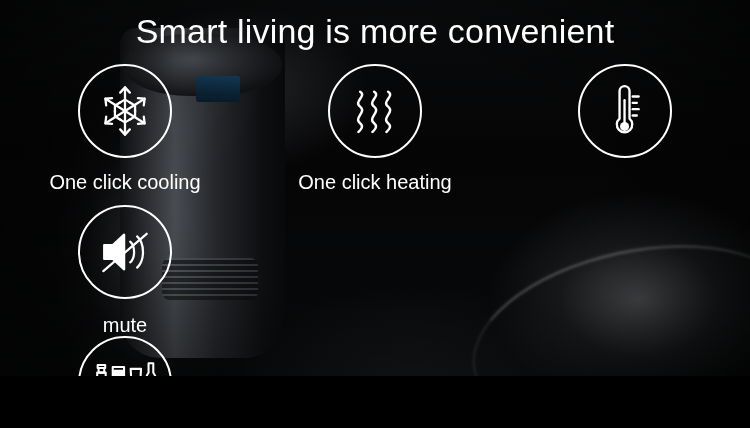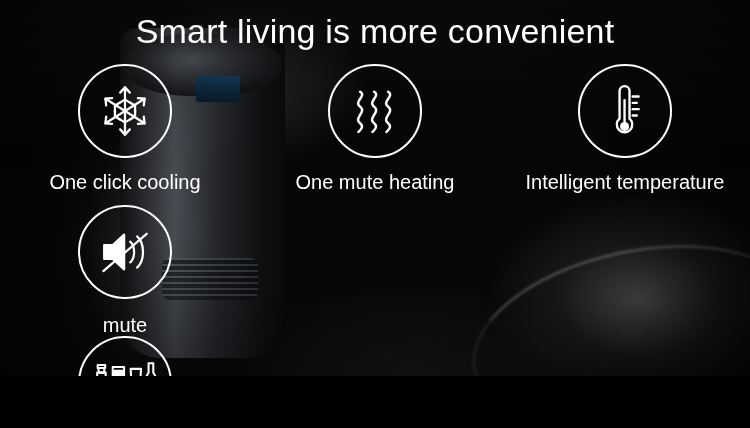--- a/index.html
+++ b/index.html
@@ -204,38 +204,37 @@
         <div class="cell">
           <div class="circle">
             <svg width="54" height="56" viewBox="0 0 60 64">
               <g stroke="#ffffff" stroke-width="2.8" stroke-linecap="round" fill="none">
                 <path d="M13 10 C21 15, 5 21, 13 27 C21 33, 5 40, 13 46 C18 50, 13 54, 11 56"></path>
                 <path d="M29 10 C37 15, 21 21, 29 27 C37 33, 21 40, 29 46 C34 50, 29 54, 27 56"></path>
                 <path d="M45 10 C53 15, 37 21, 45 27 C53 33, 37 40, 45 46 C50 50, 45 54, 43 56"></path>
               </g>
             </svg>
           </div>
-          <div class="caption">One mute heating</div>
+          <div class="caption">One click heating</div>
         </div>
 
         <div class="cell">
           <div class="circle">
             <svg width="50" height="58" viewBox="0 0 50 64">
               <g stroke="#ffffff" stroke-width="2.6" fill="none" stroke-linecap="round">
                 <path d="M30 40.5 V10 a5.5 5.5 0 0 0 -11 0 V40.5 a8.5 8.5 0 1 0 11 0 Z"></path>
                 <line x1="24.5" y1="20" x2="24.5" y2="44"></line>
                 <line x1="33.5" y1="16" x2="40" y2="16"></line>
                 <line x1="33.5" y1="23" x2="38" y2="23"></line>
                 <line x1="33.5" y1="30" x2="40" y2="30"></line>
                 <line x1="33.5" y1="37" x2="38" y2="37"></line>
               </g>
               <circle cx="24.5" cy="49" r="5" fill="#ffffff"></circle>
             </svg>
           </div>
-          <div class="caption">Intelligent temperature</div>
         </div>
 
       </div>
 
       <div class="row row2">
 
         <div class="cell">
           <div class="circle">
             <svg width="56" height="52" viewBox="0 0 64 60">
               <g stroke="#ffffff" stroke-width="2.6" fill="none" stroke-linejoin="round" stroke-linecap="round">

